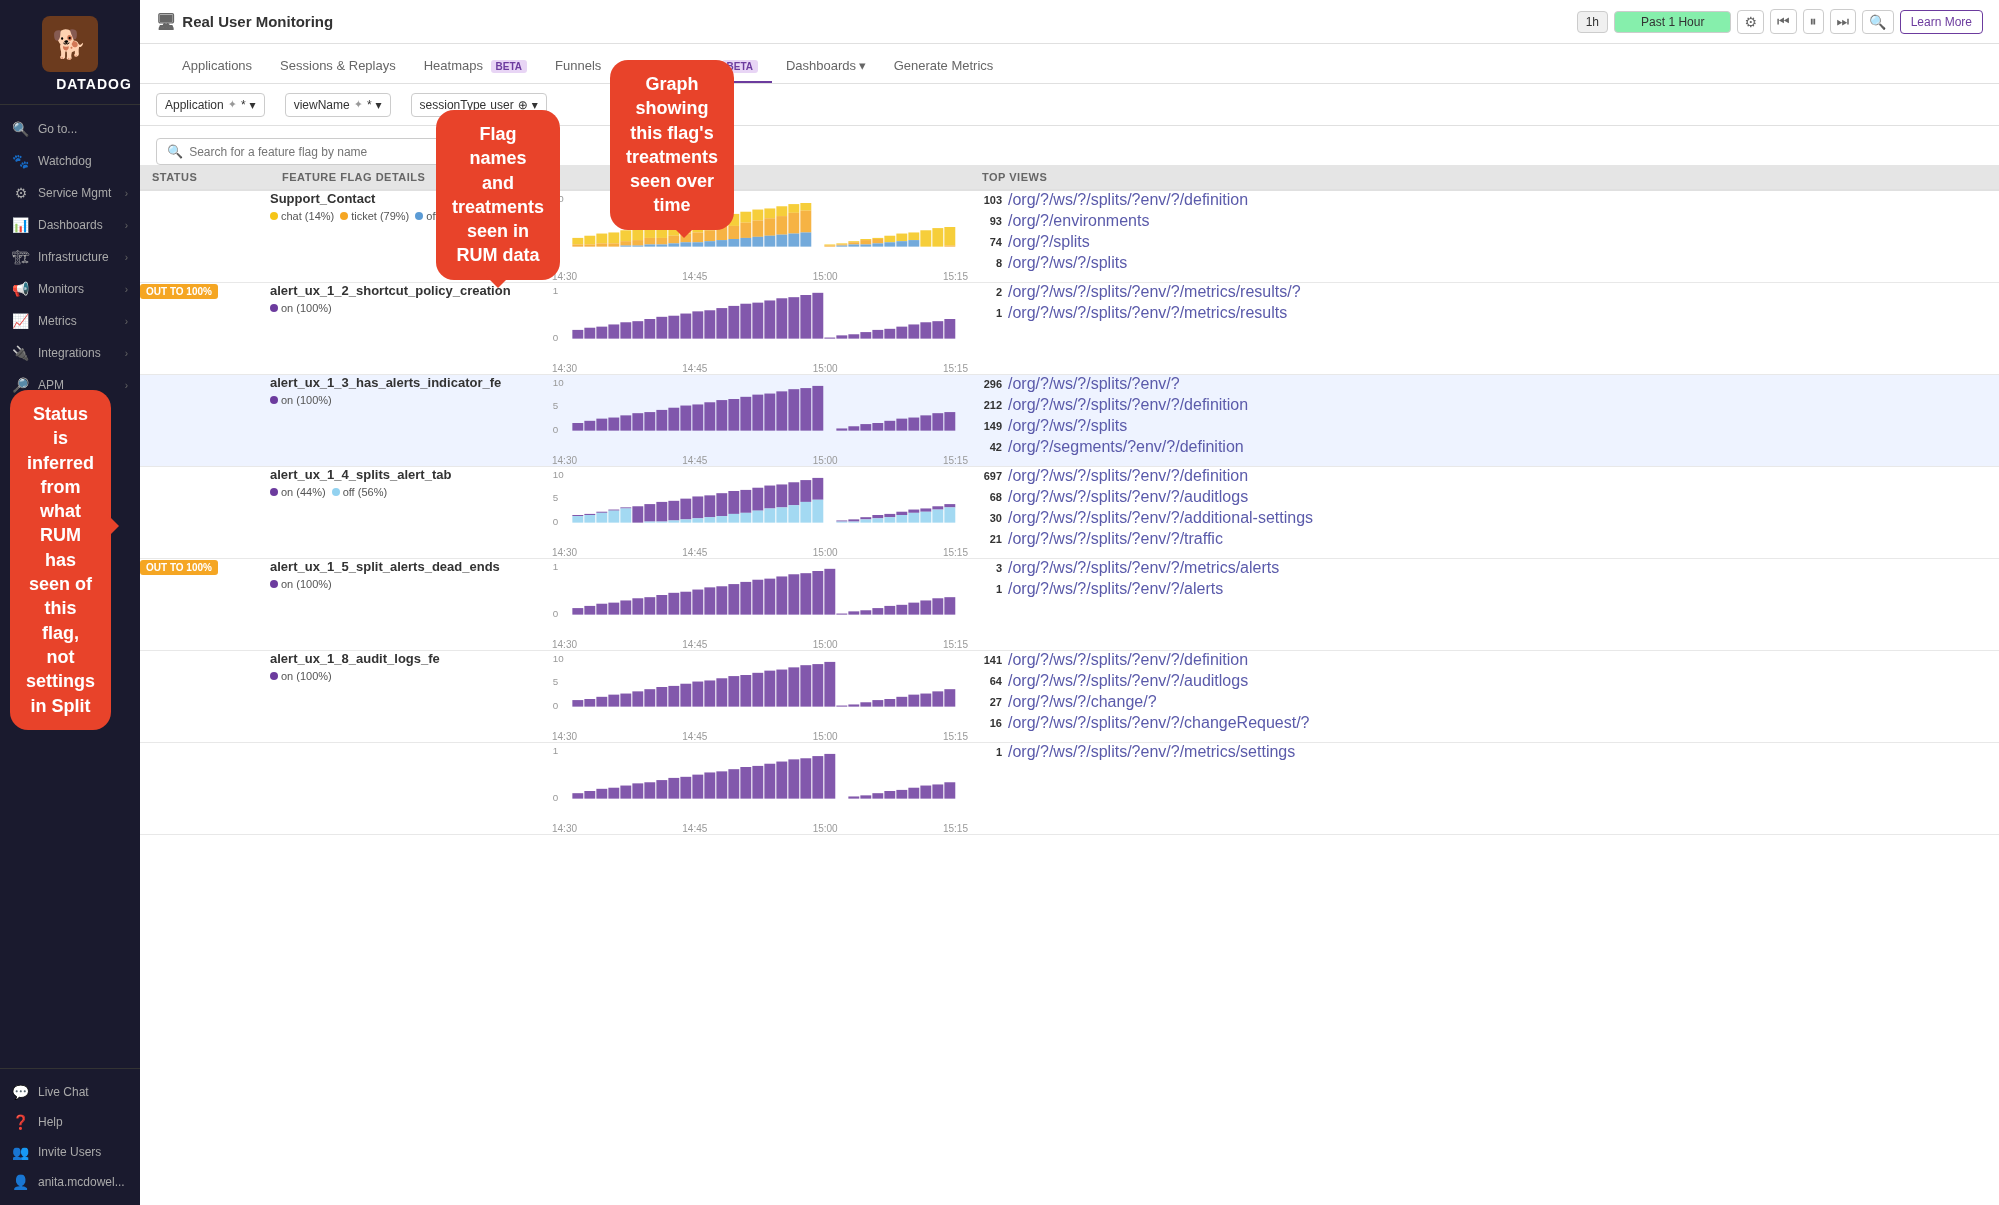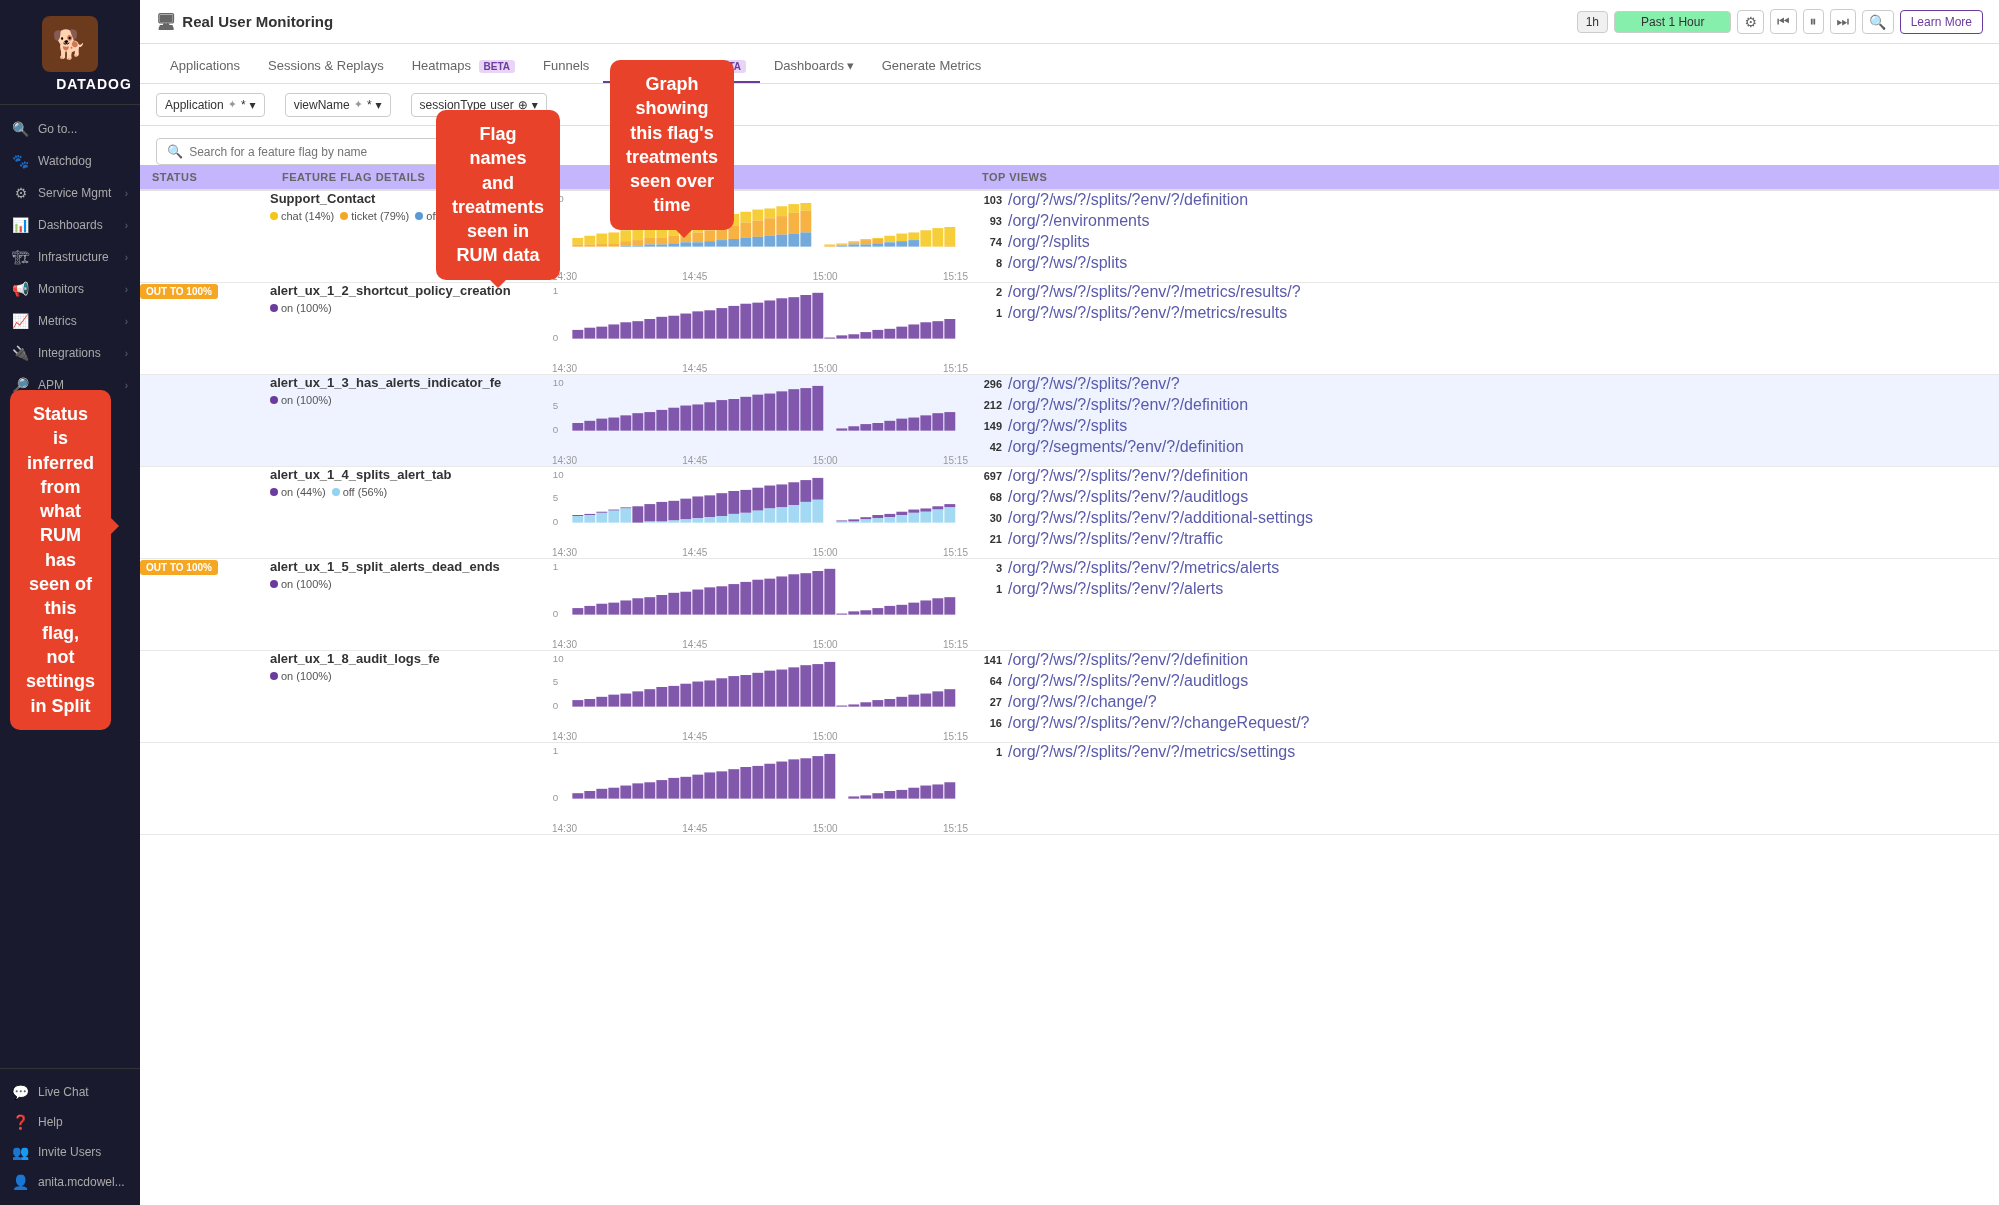--- a/index.html
+++ b/index.html
@@ -69,21 +69,21 @@
       padding: 3px 6px; cursor: pointer; font-size: 14px; color: #666;
     }
     .learn-more-btn {
       background: #fff; border: 1px solid #6c3b9e; color: #6c3b9e;
       border-radius: 4px; padding: 4px 10px; font-size: 12px; cursor: pointer;
     }
 
     
     #nav-tabs {
       height: 40px; background: #fff; border-bottom: 1px solid #e0e0e0;
-      display: flex; align-items: flex-end; padding: 0 16px; flex-shrink: 0;
+      display: flex; align-items: flex-end; padding: 0 28px; flex-shrink: 0;
     }
     .nav-tab {
       padding: 8px 14px; font-size: 13px; color: #666; cursor: pointer;
       border-bottom: 2px solid transparent; white-space: nowrap;
     }
     .nav-tab.active { color: #6c3b9e; border-bottom: 2px solid #6c3b9e; font-weight: 600; }
     .beta-badge {
       background: #e8d5f5; color: #6c3b9e; font-size: 10px; font-weight: 700;
       padding: 1px 5px; border-radius: 3px; margin-left: 4px; vertical-align: middle;
     }
@@ -115,21 +115,21 @@
       border: none; outline: none; font-size: 12px; color: #333; flex: 1;
       background: transparent;
     }
     .search-icon { color: #999; font-size: 13px; }
     .showing-text { font-size: 12px; color: #555; padding: 8px 16px 4px; }
 
     
     .feature-table { width: 100%; border-collapse: collapse; }
     .feature-table th {
       text-align: left; padding: 6px 12px; font-size: 11px; font-weight: 700;
-      color: #666; border-bottom: 2px solid #e0e0e0; background: #c4b5fd;
+      color: #666; border-bottom: 2px solid #e0e0e0; background: #e5e5e5;
       text-transform: uppercase; letter-spacing: 0.5px;
     }
     .feature-table td { padding: 0; vertical-align: top; border-bottom: 1px solid #e8e8e8; }
     .feature-table tr.highlighted { background: #eef3ff; }
 
     .cell-status { width: 130px; padding: 12px 12px; }
     .cell-flag-details { width: 280px; padding: 12px 8px; }
     .cell-graph { width: 420px; padding: 4px 8px; }
     .cell-top-views { padding: 8px 12px; }
 
@@ -153,21 +153,21 @@
     .chart-axis { display: flex; justify-content: space-between; font-size: 10px; color: #999; padding: 0 2px; }
 
     
     .top-views-row { display: flex; align-items: center; gap: 6px; font-size: 11px; margin-bottom: 3px; }
     .top-views-count { min-width: 32px; text-align: right; font-weight: 600; color: #333; }
     .top-views-path { color: #5a5aaa; font-size: 16px; }
 
     
     .callout-container { position: fixed; pointer-events: none; z-index: 100; }
     .callout-box {
-      background: #e8432a; color: #fff; border-radius: 10px;
+      background: #e8432a; color: #fff; border-radius: 18px;
       padding: 12px 16px; font-size: 18px; font-weight: 700; line-height: 1.35;
       text-align: center; max-width: 240px;
       position: absolute;
     }
     .callout-box::after {
       content: '';
       position: absolute;
       border: 12px solid transparent;
     }
     .callout-flag-names {

